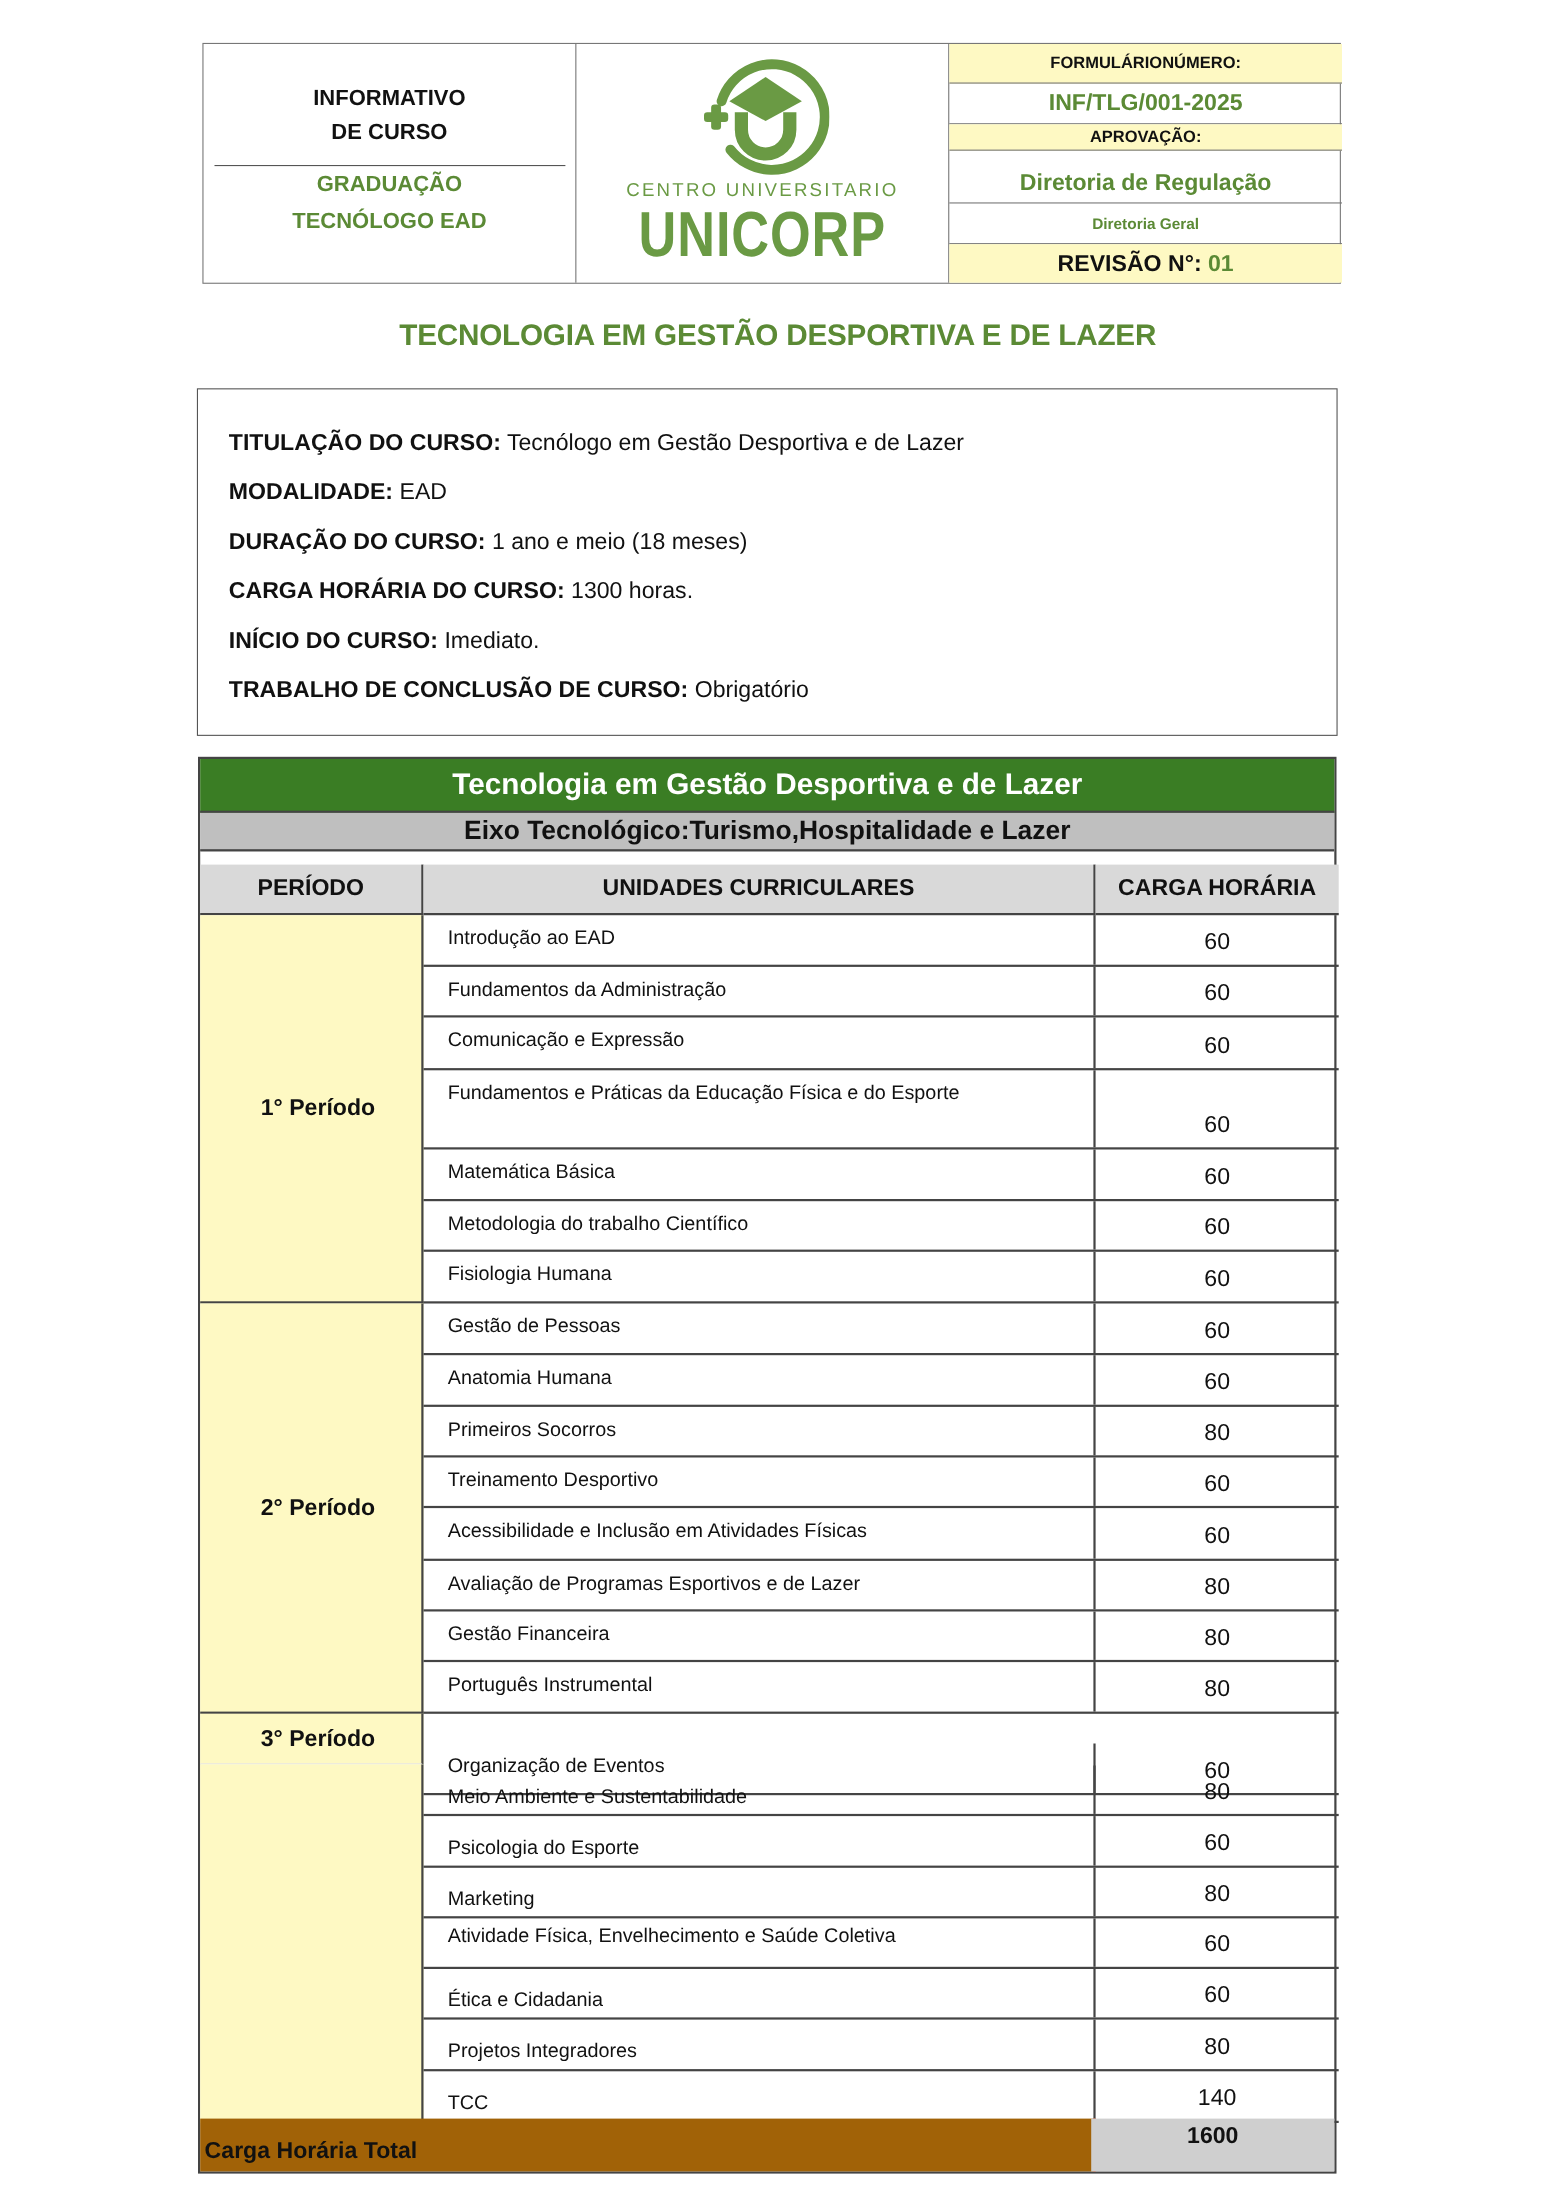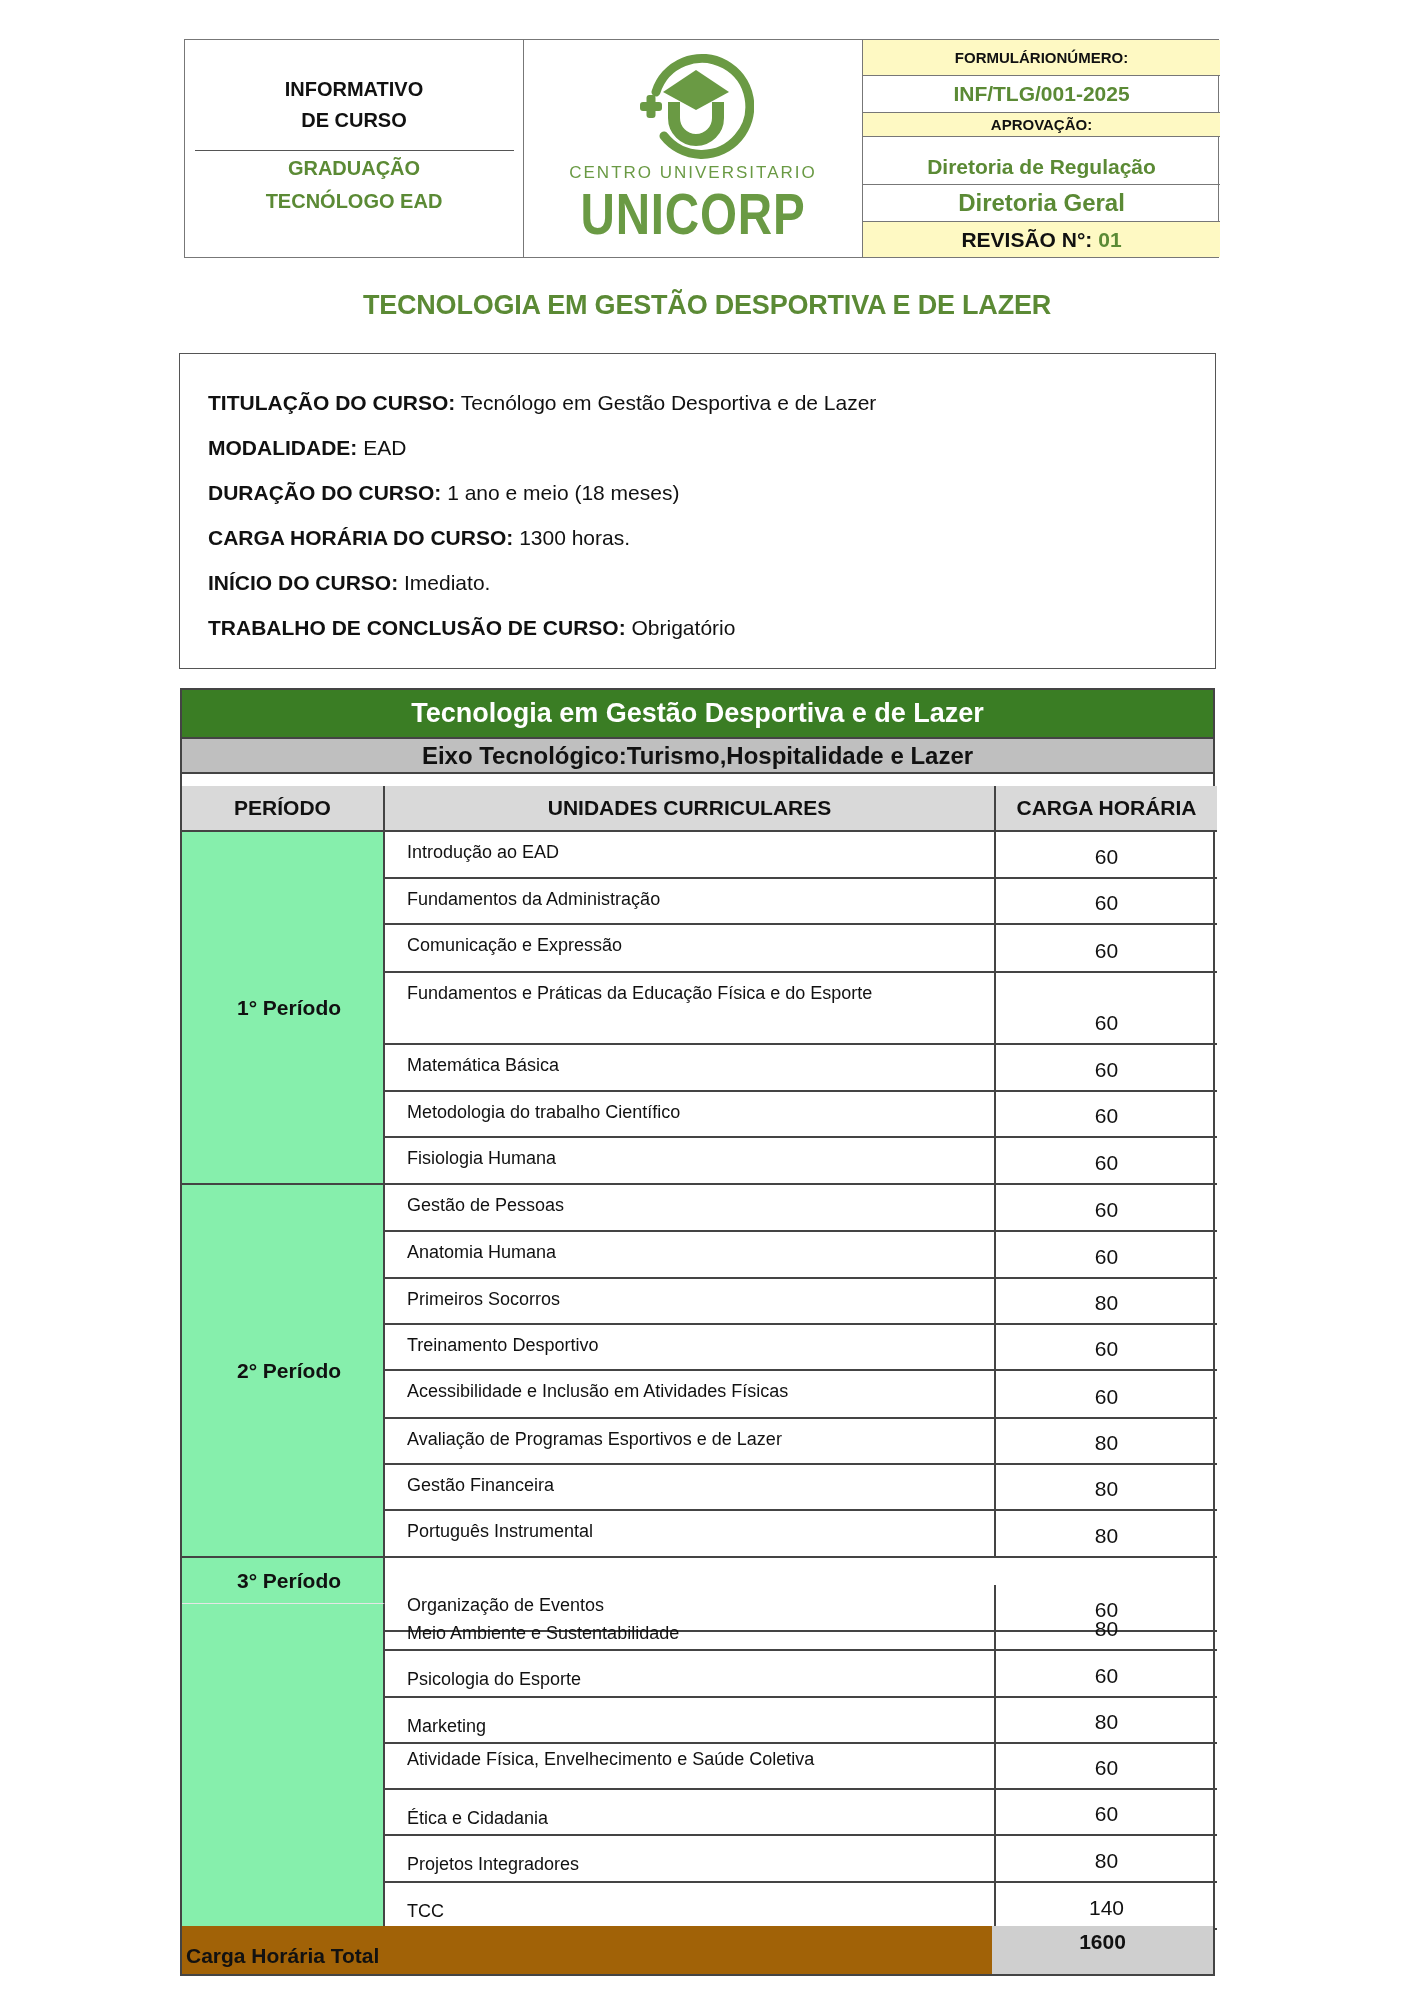--- a/index.html
+++ b/index.html
@@ -20,21 +20,21 @@
 
   .title { left:0; top:290px; width:1414px; text-align:center; font-size:27px; font-weight:bold; color:#5b8a35; letter-spacing:-0.2px; }
 
   .info { left:179px; top:353px; width:1037px; height:316px; border:1.5px solid #555; padding:26px 28px; }
   .info-line { font-size:21px; line-height:45px; height:45px; white-space:nowrap; }
 
   .tbl { left:180px; top:688px; width:1035px; height:1288px; border:2px solid #444; }
   .green-bar { position:absolute; left:0; top:0; width:100%; height:49px; background:#3a7d24; color:#fff; font-size:27px; font-weight:bold; display:flex; align-items:center; justify-content:center; border-bottom:2px solid #444; box-sizing:border-box; }
   .eixo-bar { position:absolute; left:0; top:49px; width:100%; height:35px; background:#bfbfbf; color:#111; font-size:24px; font-weight:bold; display:flex; align-items:center; justify-content:center; border-bottom:2px solid #444; box-sizing:border-box; }
   .colhead { position:absolute; top:96px; height:46px; background:#d9d9d9; font-size:21px; font-weight:bold; display:flex; align-items:center; justify-content:center; border-bottom:2px solid #444; box-sizing:border-box; }
-  .period { position:absolute; left:0; width:203px; background:#86efac; font-size:21px; font-weight:bold; display:flex; align-items:center; justify-content:center; border-right:2px solid #444; border-bottom:2px solid #444; box-sizing:border-box;padding-left:13px; }
+  .period { position:absolute; left:0; width:203px; background:#fef9c3; font-size:21px; font-weight:bold; display:flex; align-items:center; justify-content:center; border-right:2px solid #444; border-bottom:2px solid #444; box-sizing:border-box;padding-left:13px; }
   .row { position:absolute; left:203px; width:832px; border-bottom:2px solid #444; box-sizing:border-box; }
   .uc { position:absolute; left:0; top:0; width:611px; height:100%; border-right:2px solid #444; box-sizing:border-box; padding:6px 0 0 22px; font-size:18px; line-height:28px; }
   .ch { position:absolute; left:611px; top:0; width:221px; height:100%; display:flex; align-items:flex-end; justify-content:center; padding-bottom:8px; box-sizing:border-box; font-size:21px; }
   .total-l { position:absolute; left:0; bottom:0; width:814px; height:48px; background:#a16207; font-size:21px; font-weight:bold; display:flex; align-items:flex-end; padding:0 0 6px 4px; box-sizing:border-box; border-right:2px solid #ef4444; }
   .total-r { position:absolute; right:0; bottom:0; width:221px; height:48px; background:#cfcfcf; font-size:21px; font-weight:bold; display:flex; align-items:flex-start; justify-content:center; padding-top:4px; box-sizing:border-box; }
 </style>
 </head>
 <body>
 
 <div class="abs hdr">
@@ -60,21 +60,21 @@
     </svg>
     <div class="abs narrow green" style="left:0;top:123px;width:100%;text-align:center;font-size:17px;letter-spacing:2px;color:#6a9a44;">CENTRO UNIVERSITARIO</div>
     <div class="abs narrow b" style="left:0;top:142px;width:100%;text-align:center;font-size:58px;line-height:64px;color:#6a9a44;transform:scaleX(0.82);letter-spacing:1px;">UNICORP</div>
   </div>
 
   <div class="abs hcell hr">
     <div class="hrrow gray" style="top:0;height:36px;font-size:15px;font-weight:bold;">FORMULÁRIONÚMERO:</div>
     <div class="hrrow green b" style="top:36px;height:37px;font-size:21px;">INF/TLG/001-2025</div>
     <div class="hrrow gray" style="top:73px;height:24px;font-size:15px;font-weight:bold;">APROVAÇÃO:</div>
     <div class="hrrow green b" style="top:109px;height:36px;font-size:21px;">Diretoria de Regulação</div>
-    <div class="hrrow green b" style="top:145px;height:37px;font-size:24px;">Diretoria Geral</div>
+    <div class="hrrow green b" style="top:145px;height:37px;font-size:14px;">Diretoria Geral</div>
     <div class="hrrow gray b" style="top:182px;height:35px;font-size:21px;border-bottom:none;">
       <span>REVISÃO N°:</span>&nbsp;<span class="green">01</span>
     </div>
   </div>
 </div>
 
 <div class="abs title">TECNOLOGIA EM GESTÃO DESPORTIVA E DE LAZER</div>
 
 <div class="abs info">
   <div class="info-line"><span class="b">TITULAÇÃO DO CURSO:</span> <span>Tecnólogo em Gestão Desportiva e de Lazer</span></div>

